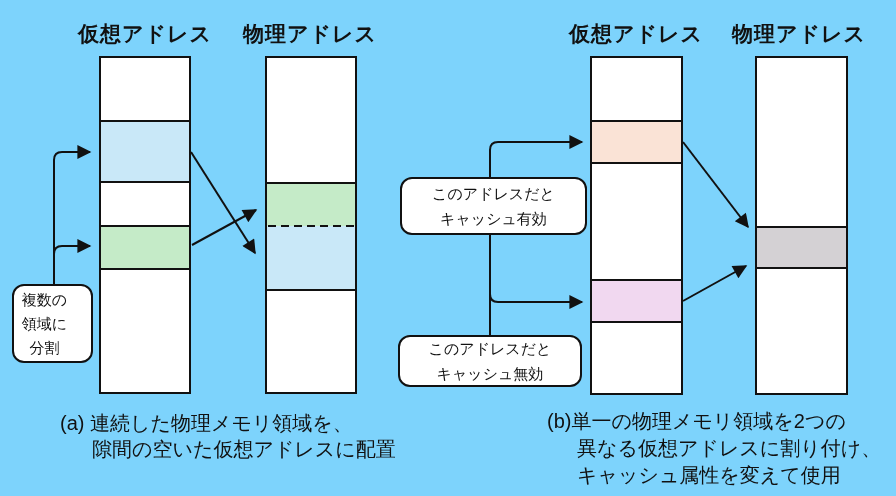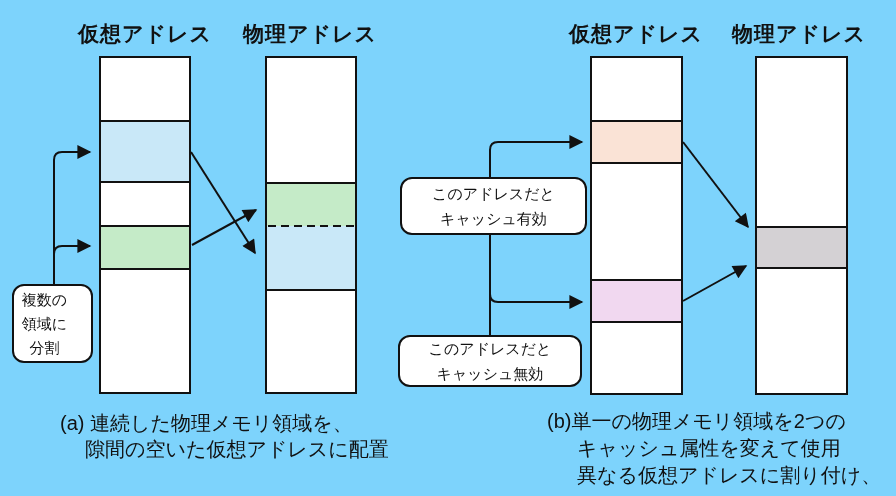--- a/index.html
+++ b/index.html
@@ -34,21 +34,21 @@
     justify-content: center;
     text-align: center;
     font-size: 15px;
     line-height: 24px;
   }
   .callout-text.two-line { line-height: 25px; }
   .caption {
     font-size: 20px;
     line-height: 26px;
   }
-  .caption .indent { margin-left: 25px; }
+  .caption .indent { margin-left: 32px; }
   .caption-b { line-height: 27px; }
   .caption-b .indent { margin-left: 30px; }
 </style>
 </head>
 <body>
 
 <div class="stage">
 
   <svg width="896" height="496" viewBox="0 0 896 496">
     <defs>
@@ -120,17 +120,17 @@
     <span>キャッシュ無効</span>
   </div>
 
   <div class="overlay caption" style="left:60px; top:410px;">
     <div>(a) 連続した物理メモリ領域を、</div>
     <div class="indent">隙間の空いた仮想アドレスに配置</div>
   </div>
 
   <div class="overlay caption caption-b" style="left:547px; top:408px;">
     <div>(b)単一の物理メモリ領域を2つの</div>
+    <div class="indent">異なる仮想アドレスに割り付け、</div>
     <div class="indent">キャッシュ属性を変えて使用</div>
-    <div class="indent">異なる仮想アドレスに割り付け、</div>
   </div>
 
 </div>
 
 </body></html>

